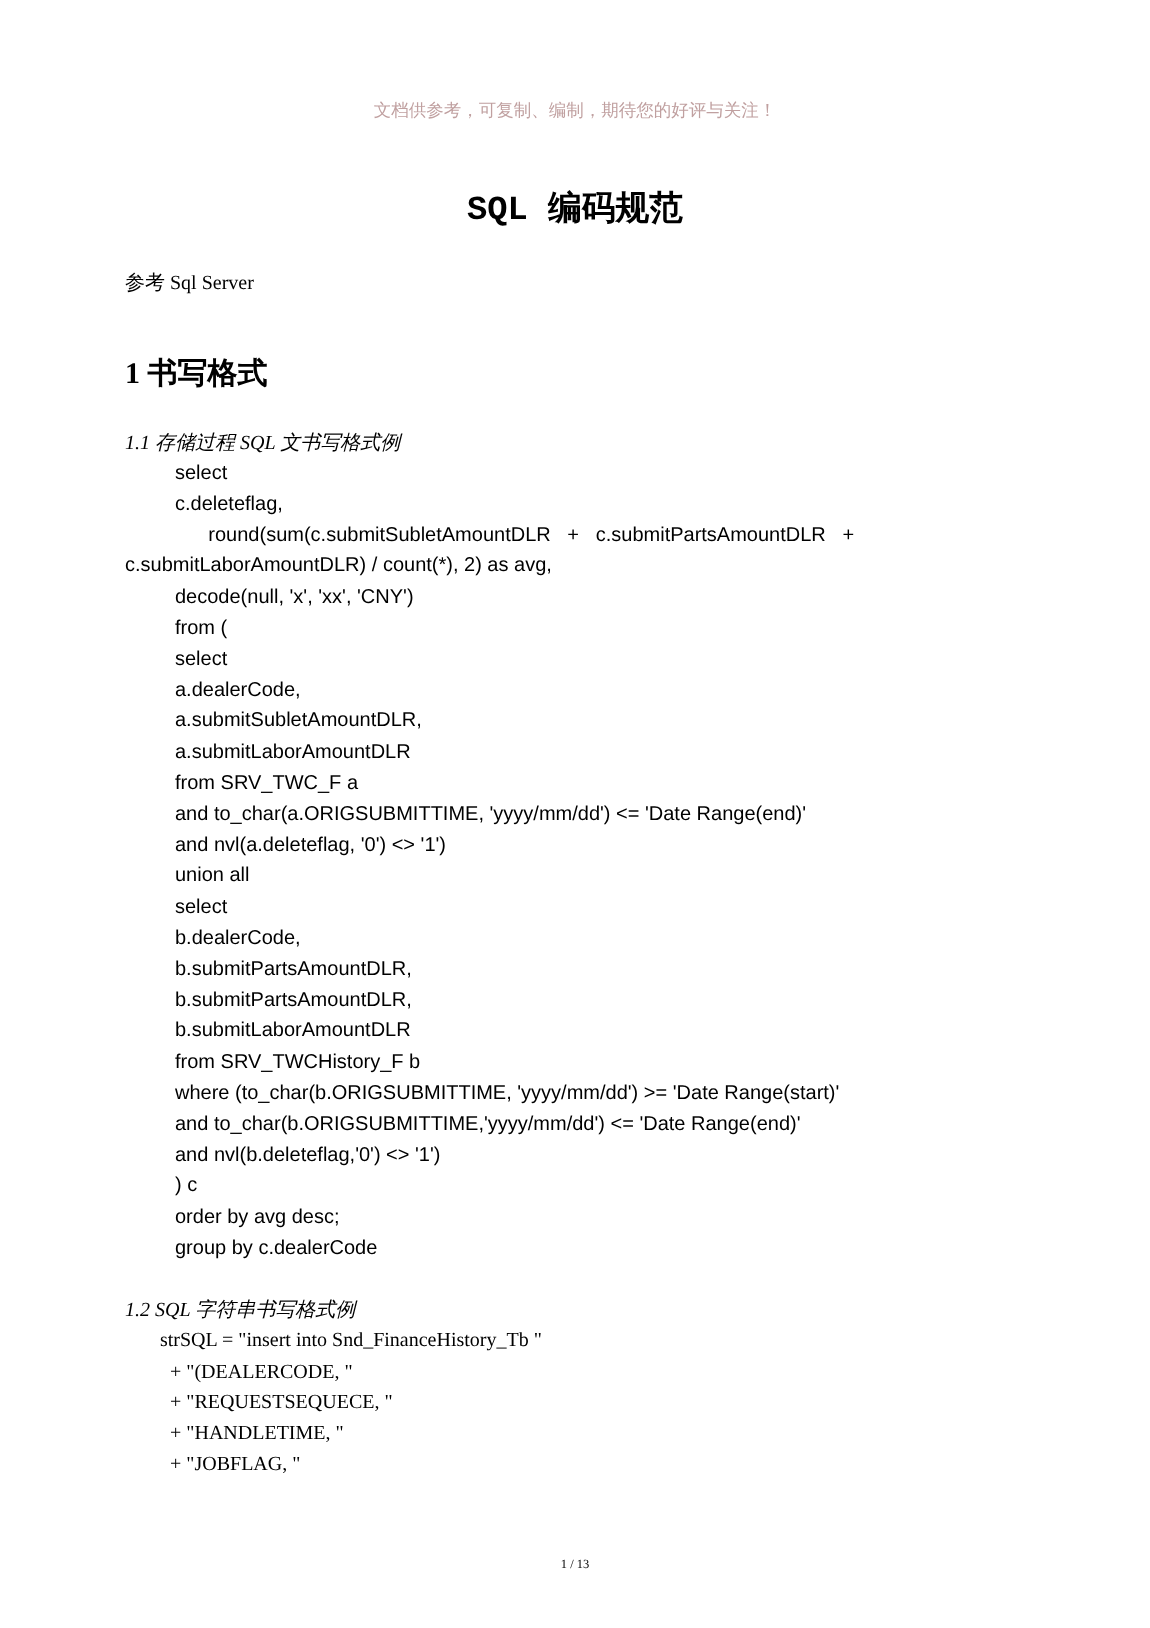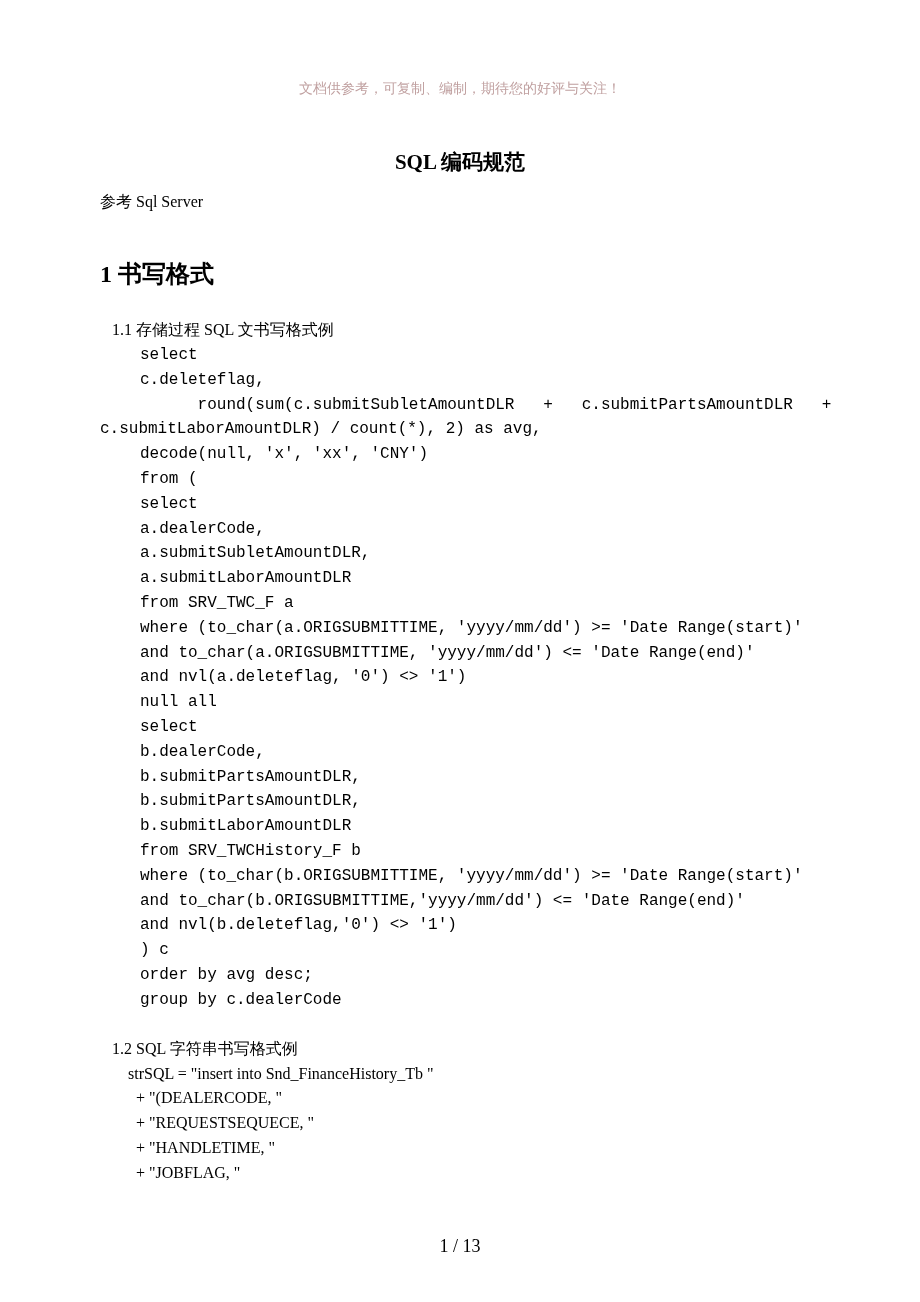--- a/index.html
+++ b/index.html
@@ -18,66 +18,67 @@
   }
   .header-note {
     text-align: center;
     color: #c0a0a0;
     font-size: 14px;
     font-family: "KaiTi", "STKaiti", serif;
     margin-bottom: 50px;
   }
   .title {
     text-align: center;
-    font-size: 21px;
+    font-size: 27px;
     font-weight: bold;
-    font-family: Liberation Serif, serif;
-    margin-bottom: 16px;
+    font-family: Liberation Mono, monospace;
+    margin-bottom: 32px;
   }
   .subtitle {
     text-align: left;
     font-size: 16px;
     font-family: "KaiTi", "STKaiti", serif;
     margin-bottom: 45px;
   }
   .h1 {
     font-size: 24px;
     font-weight: bold;
     margin-bottom: 30px;
   }
   .section-heading {
     font-size: 16px;
-    margin-left: 12px;
+    margin-left: 0px;
     margin-bottom: 2px;
     margin-top: 8px;
+    font-style: italic;
   }
   .code-block {
     font-size: 16px;
     line-height: 1.55;
     margin-left: 40px;
     white-space: pre;
-    font-family: Liberation Mono, monospace;
+    font-family: Liberation Sans, sans-serif;
   }
   .code-line-noindent {
     margin-left: 0;
   }
   .code-block-2 {
     font-size: 16px;
     line-height: 1.55;
     margin-left: 28px;
     white-space: pre;
     font-family: "Times New Roman", serif;
   }
   .page-number {
     position: absolute;
     bottom: 45px;
     left: 0;
     right: 0;
     text-align: center;
-    font-size: 18px;
+    font-size: 10px;
   }
 </style>
 </head>
 <body>
 
 <div class="page">
 
   <div class="header-note">文档供参考，可复制、编制，期待您的好评与关注！</div>
 
   <div class="title">SQL 编码规范</div>
@@ -93,24 +94,23 @@
     <div class="code-block">c.deleteflag,</div>
     <div class="code-block">      round(sum(c.submitSubletAmountDLR   +   c.submitPartsAmountDLR   +</div>
     <div class="code-block code-line-noindent">c.submitLaborAmountDLR) / count(*), 2) as avg,</div>
     <div class="code-block">decode(null, 'x', 'xx', 'CNY')</div>
     <div class="code-block">from (</div>
     <div class="code-block">select</div>
     <div class="code-block">a.dealerCode,</div>
     <div class="code-block">a.submitSubletAmountDLR,</div>
     <div class="code-block">a.submitLaborAmountDLR</div>
     <div class="code-block">from SRV_TWC_F a</div>
-    <div class="code-block">where (to_char(a.ORIGSUBMITTIME, 'yyyy/mm/dd') &gt;= 'Date Range(start)'</div>
     <div class="code-block">and to_char(a.ORIGSUBMITTIME, 'yyyy/mm/dd') &lt;= 'Date Range(end)'</div>
     <div class="code-block">and nvl(a.deleteflag, '0') &lt;&gt; '1')</div>
-    <div class="code-block">null all</div>
+    <div class="code-block">union all</div>
     <div class="code-block">select</div>
     <div class="code-block">b.dealerCode,</div>
     <div class="code-block">b.submitPartsAmountDLR,</div>
     <div class="code-block">b.submitPartsAmountDLR,</div>
     <div class="code-block">b.submitLaborAmountDLR</div>
     <div class="code-block">from SRV_TWCHistory_F b</div>
     <div class="code-block">where (to_char(b.ORIGSUBMITTIME, 'yyyy/mm/dd') &gt;= 'Date Range(start)'</div>
     <div class="code-block">and to_char(b.ORIGSUBMITTIME,'yyyy/mm/dd') &lt;= 'Date Range(end)'</div>
     <div class="code-block">and nvl(b.deleteflag,'0') &lt;&gt; '1')</div>
     <div class="code-block">) c</div>

